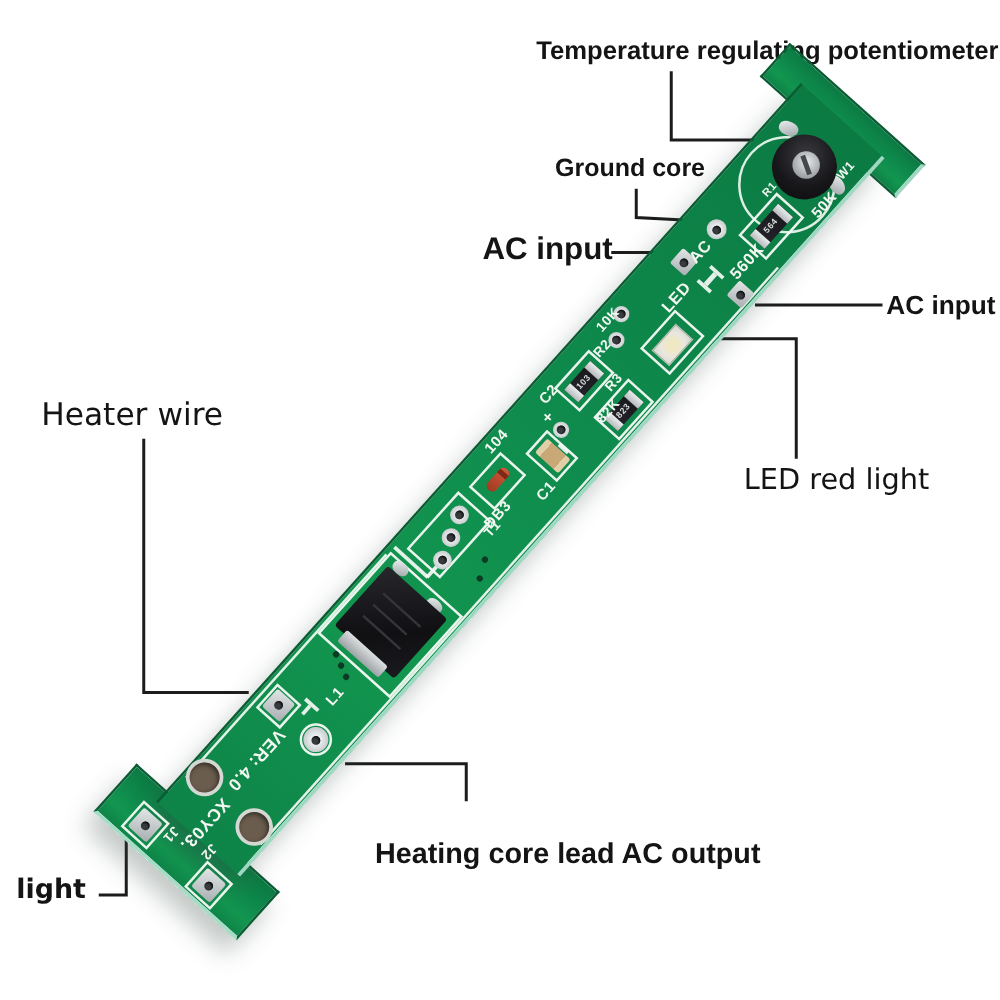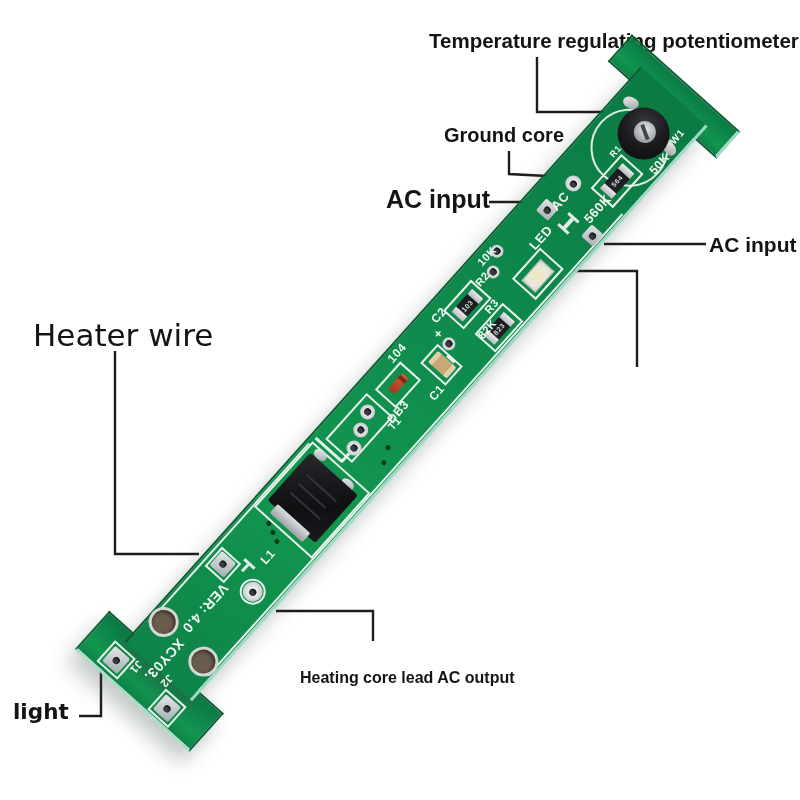--- a/index.html
+++ b/index.html
@@ -70,22 +70,23 @@
     <path d="M574 271 L637 271 L637 367"></path>
     <path d="M115 351 L115 554 L199 554"></path>
     <path d="M79 716 L101 716 L101 671"></path>
     <path d="M276 611 L373 611 L373 641"></path>
   </svg>
 
   <div class="lbl b" style="left:429px;top:29px;font-size:20.5px">Temperature regulating potentiometer</div>
   <div class="lbl b" style="left:444px;top:124px;font-size:20px">Ground core</div>
   <div class="lbl b" style="left:386px;top:185px;font-size:25px">AC input</div>
   <div class="lbl b" style="left:709px;top:233px;font-size:21px">AC input</div>
-  <div class="lbl n" style="left:33px;top:317px;font-size:31px">Heater wire</div>
-  <div class="lbl b" style="left:300px;top:669px;font-size:16px">Heating core lead AC output</div>
+  <div class="lbl n" style="left:33px;top:317px;font-size:25px">Heater wire</div>
+  <div class="lbl n" style="left:595px;top:371px;font-size:23px">LED red light</div>
+  <div class="lbl b" style="left:300px;top:669px;font-size:23px">Heating core lead AC output</div>
   <div class="lbl sb" style="left:13px;top:699px;font-size:21.5px">light</div>
 
   <div class="board">
     <div class="pcb bartop"></div>
     <div class="pcb barbot"></div>
     <div class="pcb trunk"></div>
 
     <div class="sline" style="left:84px;top:140px;width:2px;height:620px"></div>
     <div class="sline" style="left:4px;top:520px;width:2px;height:240px"></div>
     <div class="sline" style="left:6px;top:510px;width:36px;height:3px"></div>

